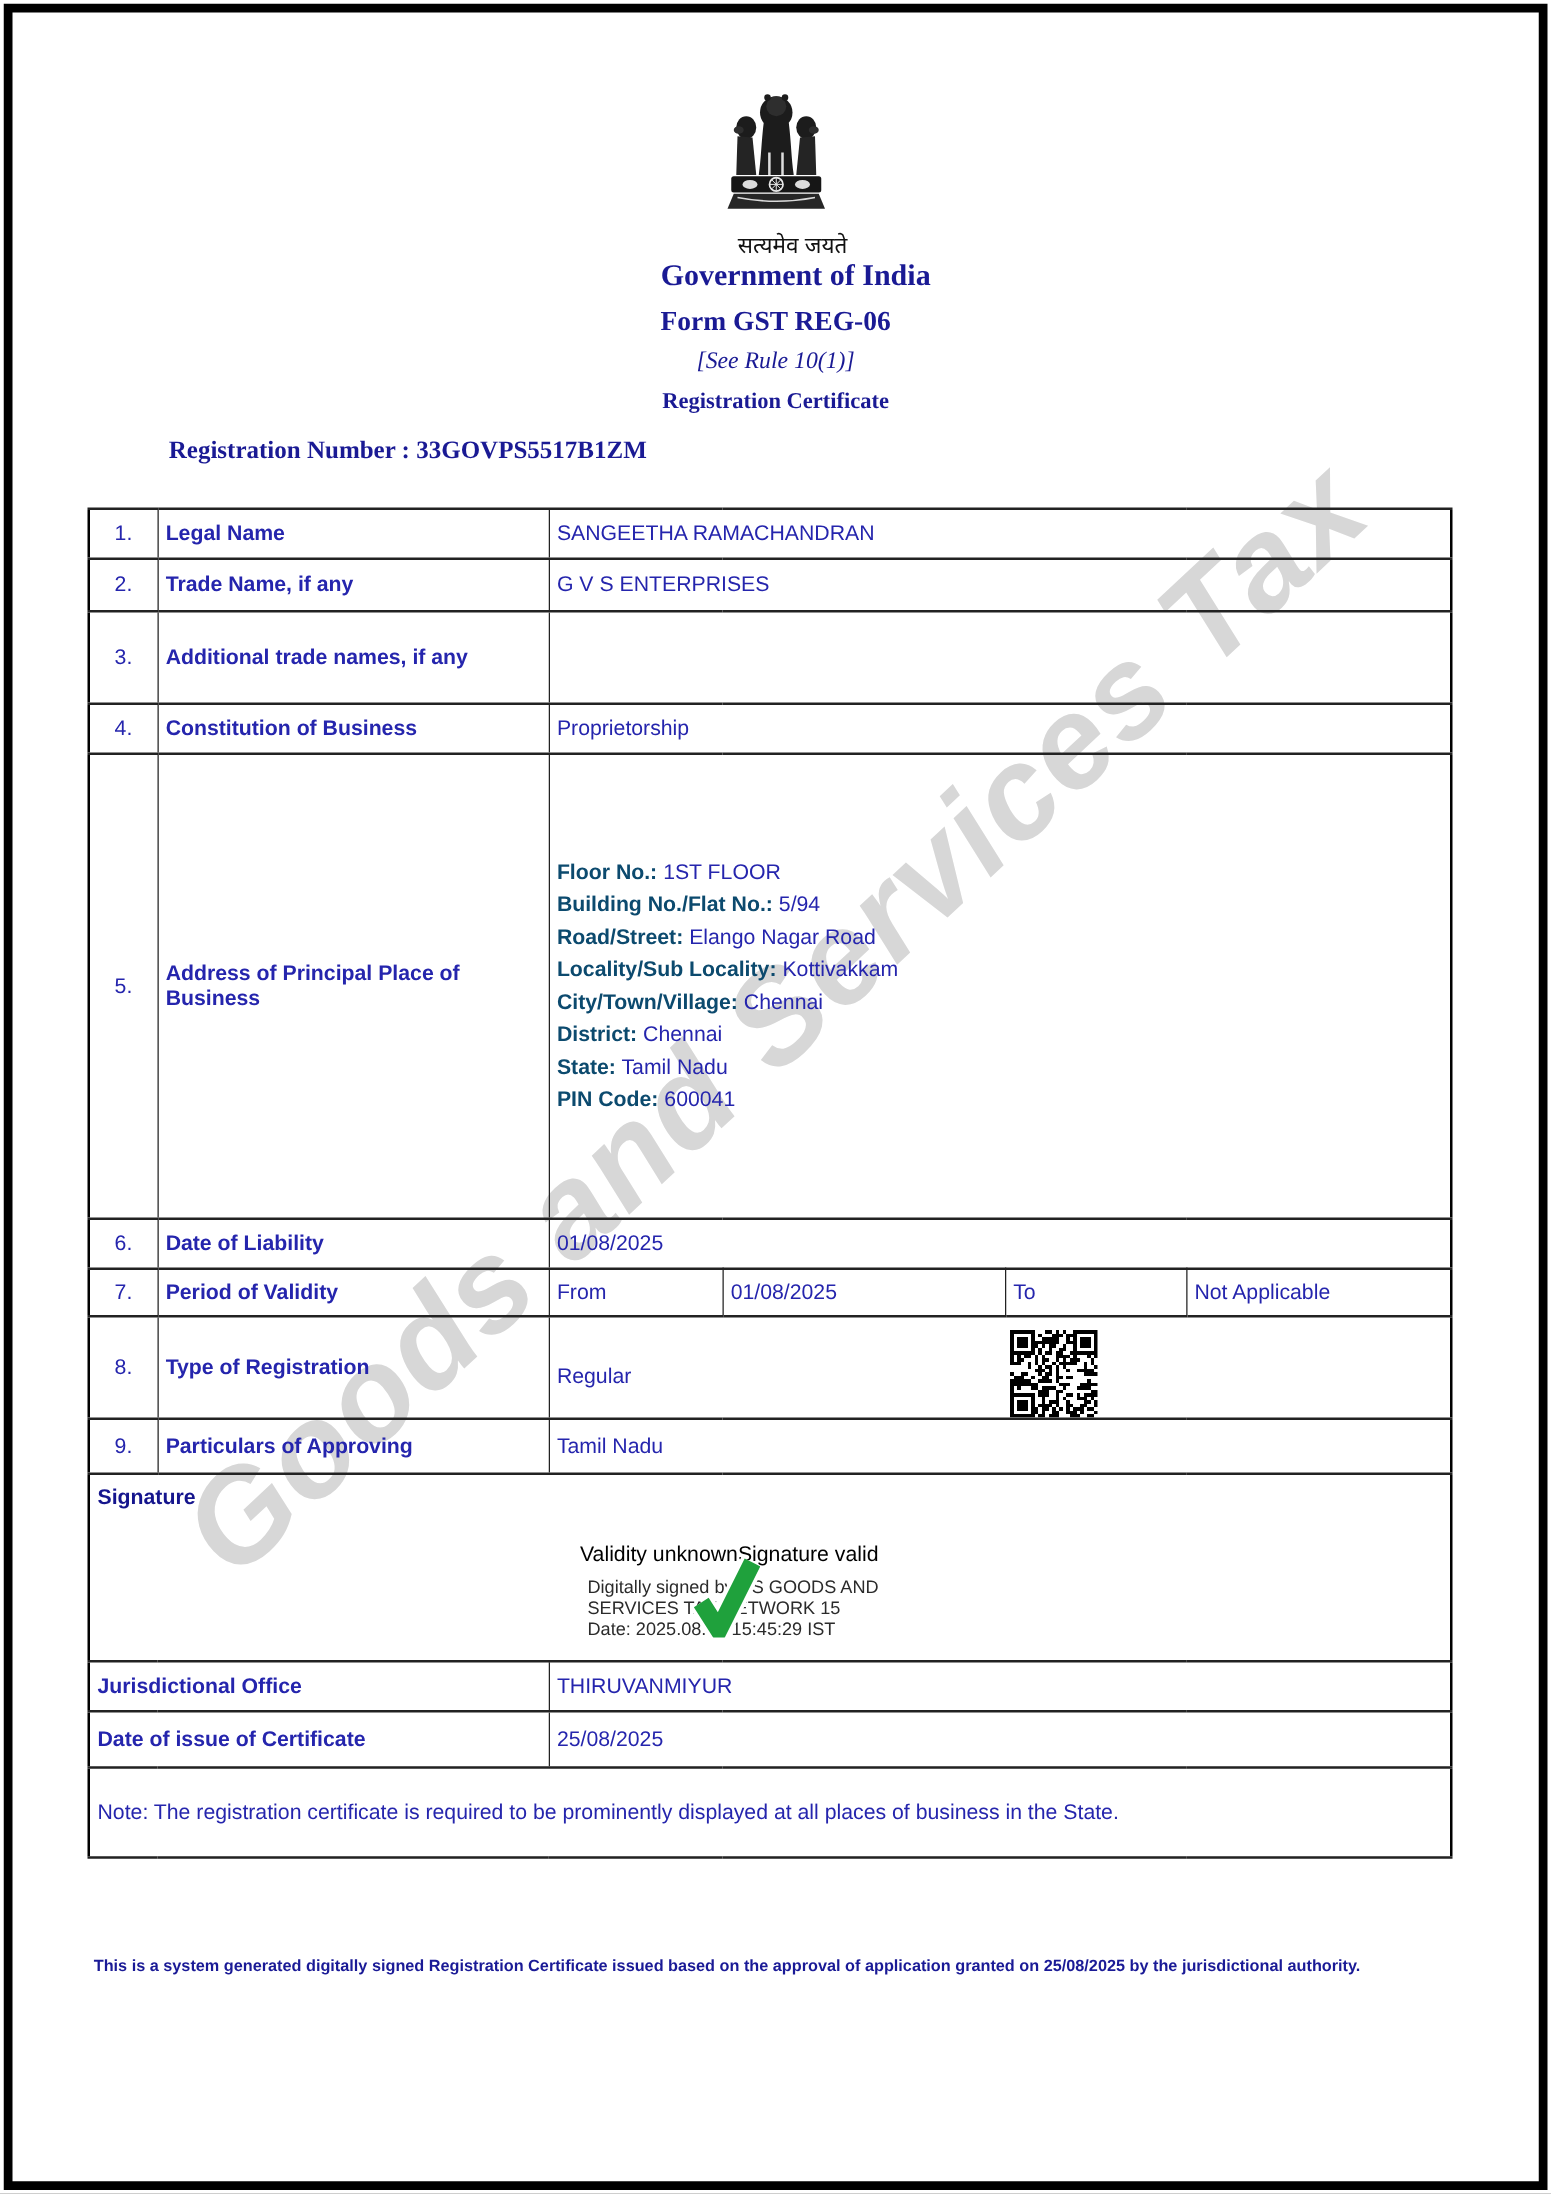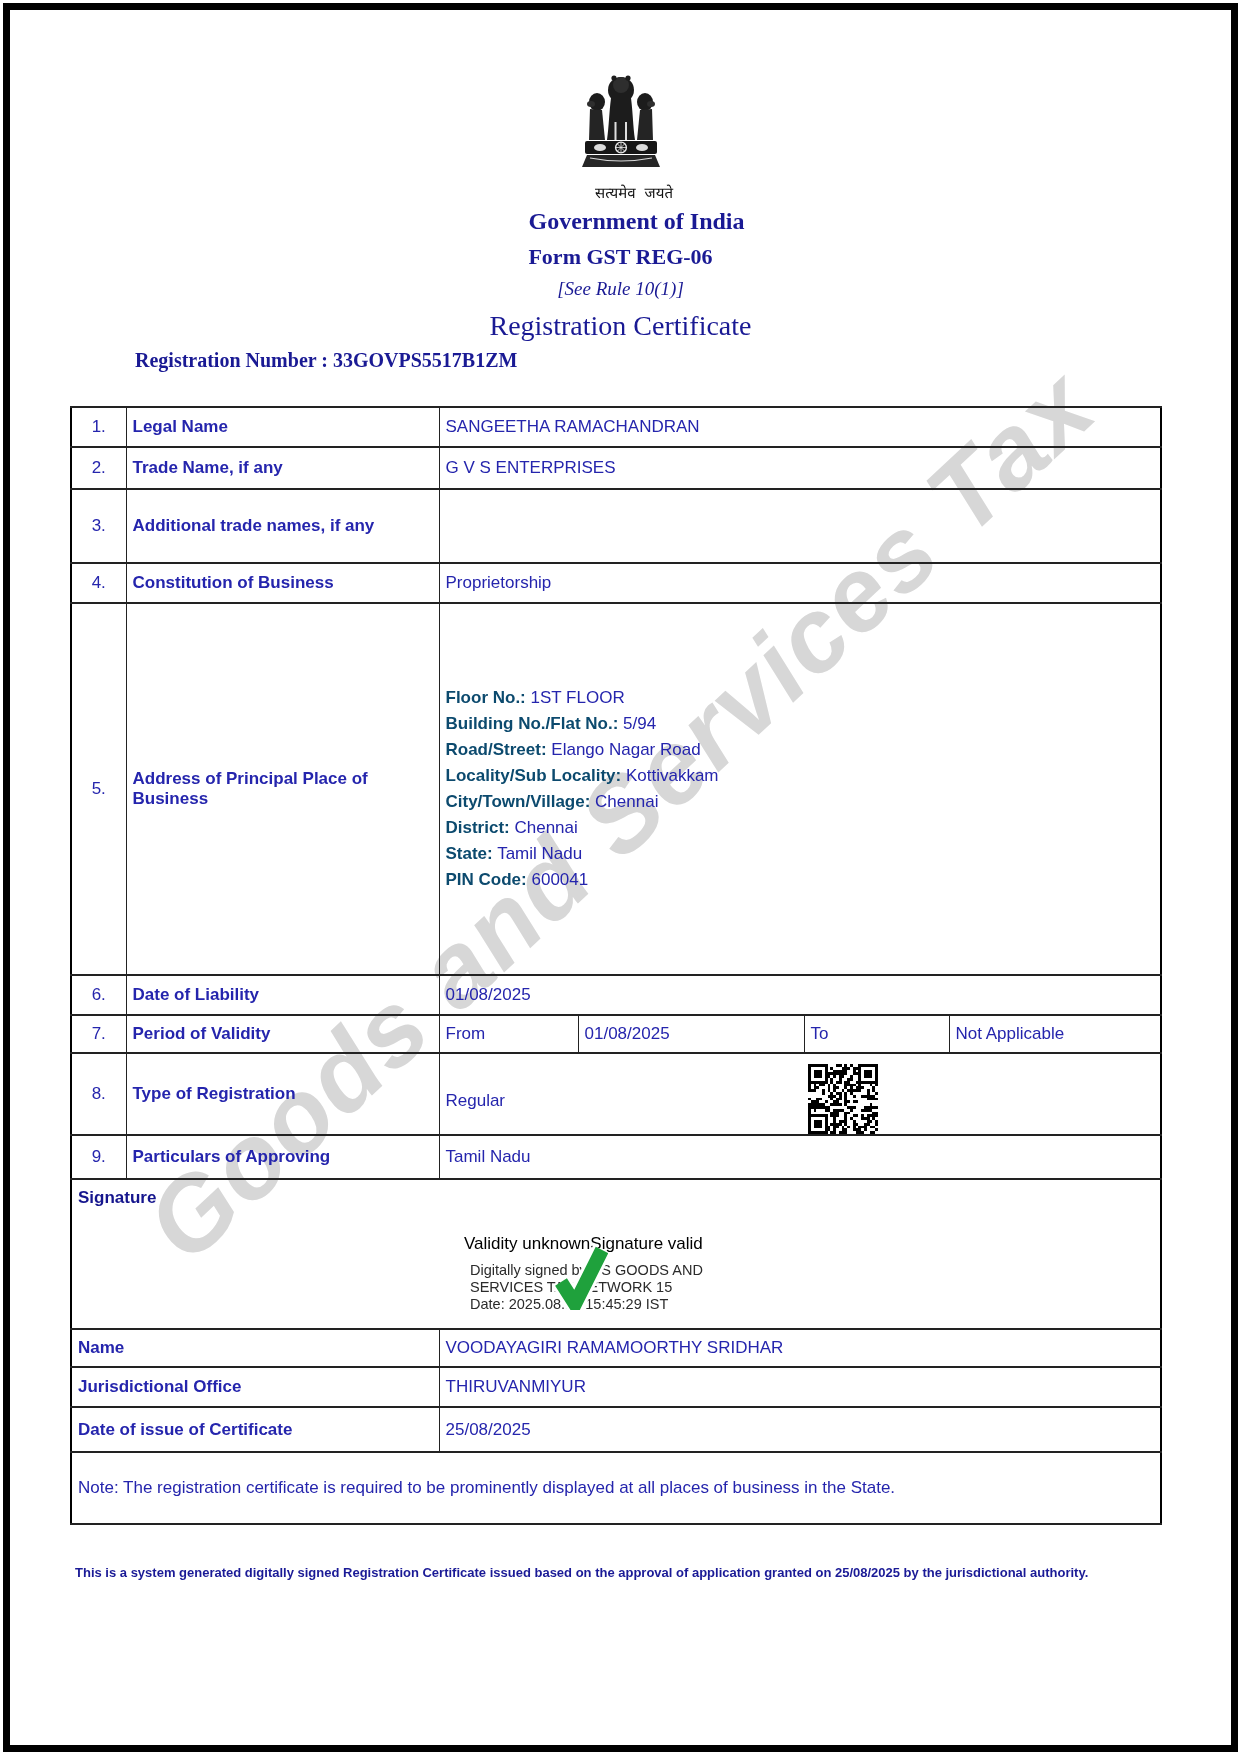--- a/index.html
+++ b/index.html
@@ -5,25 +5,25 @@
   html,body{margin:0;padding:0;background:#888;}
   .page{
     position:relative;width:1241px;height:1755px;background:#fff;
     overflow:hidden;font-family:"Liberation Sans",sans-serif;
     margin:0 auto;
   }
   .frame{position:absolute;left:3px;top:3px;right:3px;bottom:3px;border:7px solid #000;pointer-events:none;z-index:5;}
   
   .hdr{position:absolute;left:0;width:100%;text-align:center;color:#1a1a94;font-family:"Liberation Serif",serif;z-index:2;}
   .emblem-wrap{position:absolute;top:72px;left:0;width:100%;text-align:center;z-index:2;}
-  .motto{font-size:15px;color:#111;margin-top:2px;font-family:Liberation Mono, monospace;margin-left:27px;}
+  .motto{font-size:18px;color:#111;margin-top:2px;font-family:Liberation Sans, sans-serif;margin-left:27px;}
   .t-gov{top:208px;font-size:24px;font-weight:bold;margin-left:16px;}
   .t-form{top:244px;font-size:22px;font-weight:bold;}
   .t-rule{top:278px;font-size:19px;font-style:italic;}
-  .t-cert{top:310px;font-size:28px;font-weight:normal;}
+  .t-cert{top:310px;font-size:18px;font-weight:bold;}
   .regnum{position:absolute;left:135px;top:349px;font-family:"Liberation Serif",serif;font-size:20px;font-weight:bold;color:#1a1a94;z-index:2;}
   
   .watermark{
     position:absolute;left:-60px;top:300px;width:1360px;height:1030px;
     display:flex;align-items:center;justify-content:center;
     transform:rotate(-43deg);z-index:1;pointer-events:none;
     font-size:104px;font-weight:bold;font-style:italic;
     color:#d7d7d7;white-space:nowrap;letter-spacing:2px;
   }
   
@@ -445,24 +445,20 @@
           <div>SERVICES TAX NETWORK 15</div>
           <div>Date: 2025.08.25 15:45:29 IST</div>
         </div>
         <svg class="sig-check" viewBox="0 0 54 66">
           <path d="M7 38 L21 60 L48 6" stroke="#ffffff" stroke-width="20" fill="none"></path>
           <path d="M7 38 L21 60 L48 6" stroke="#1fa13c" stroke-width="14" fill="none"></path>
         </svg>
       </td>
     </tr>
 
-    <tr style="height:38px">
-      <td colspan="2" class="lbl">Name</td>
-      <td colspan="4">VOODAYAGIRI RAMAMOORTHY SRIDHAR</td>
-    </tr>
     <tr style="height:40px">
       <td colspan="2" class="lbl">Jurisdictional Office</td>
       <td colspan="4">THIRUVANMIYUR</td>
     </tr>
     <tr style="height:45px">
       <td colspan="2" class="lbl">Date of issue of Certificate</td>
       <td colspan="4">25/08/2025</td>
     </tr>
 
     <tr>

